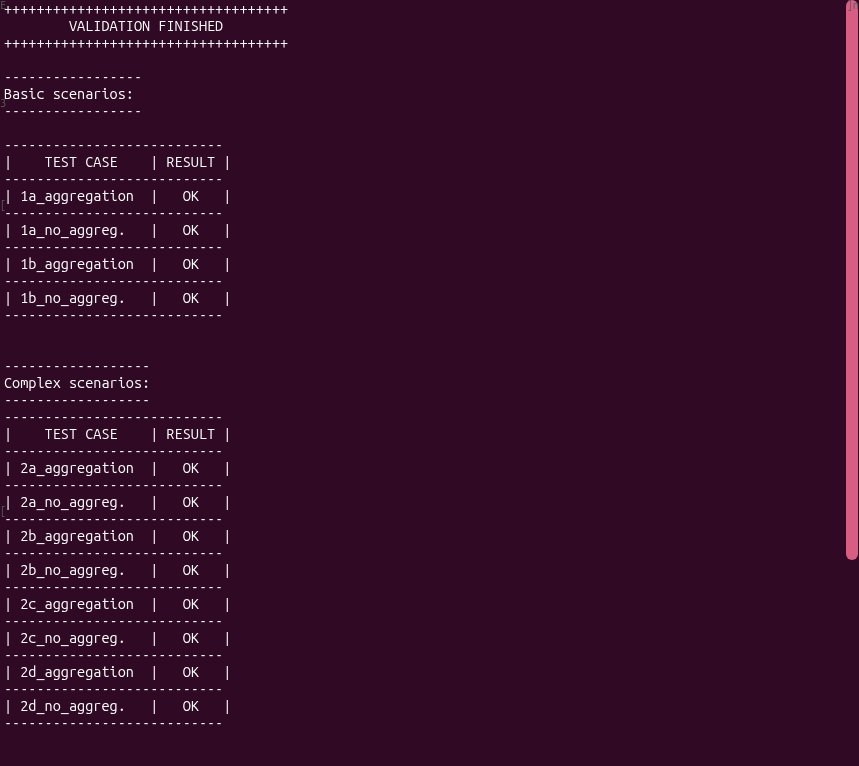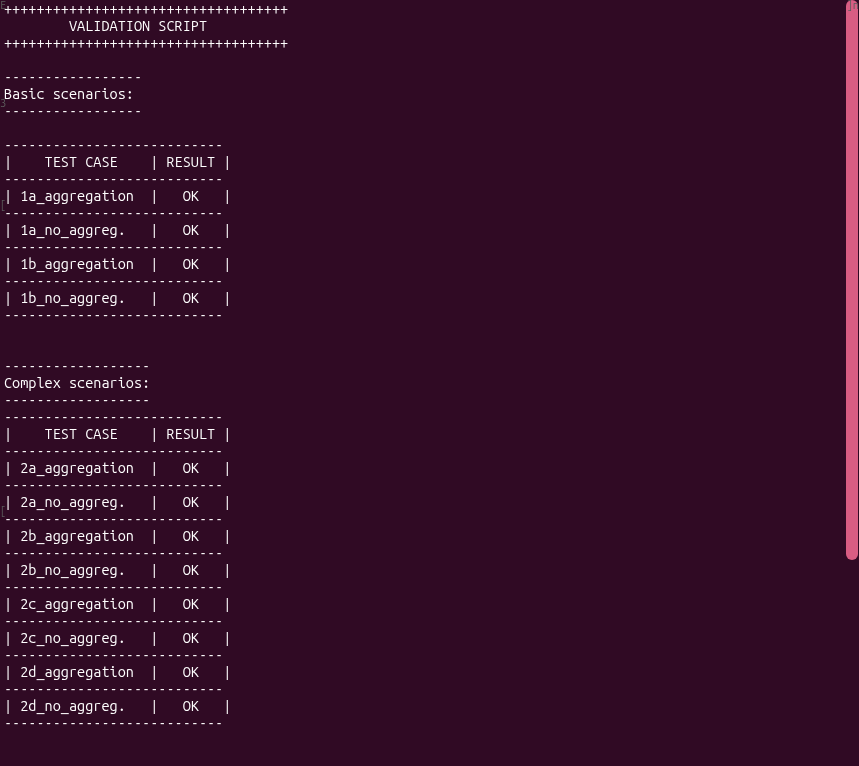--- a/index.html
+++ b/index.html
@@ -41,21 +41,21 @@
     color: #5c5c5c;
     font-size: 11px;
     line-height: 11px;
     pointer-events: none;
   }
 </style>
 </head>
 <body>
 
 <div class="terminal"><span>+++++++++++++++++++++++++++++++++++</span>
-<span>        VALIDATION SCRIPT</span>
+<span>        VALIDATION FINISHED</span>
 <span>+++++++++++++++++++++++++++++++++++</span>
 
 <span>-----------------</span>
 <span>Basic scenarios:</span>
 <span>-----------------</span>
 
 <span>---------------------------</span>
 <span>|    TEST CASE    | RESULT |</span>
 <span>---------------------------</span>
 <span>| 1a_aggregation  |   OK   |</span>

